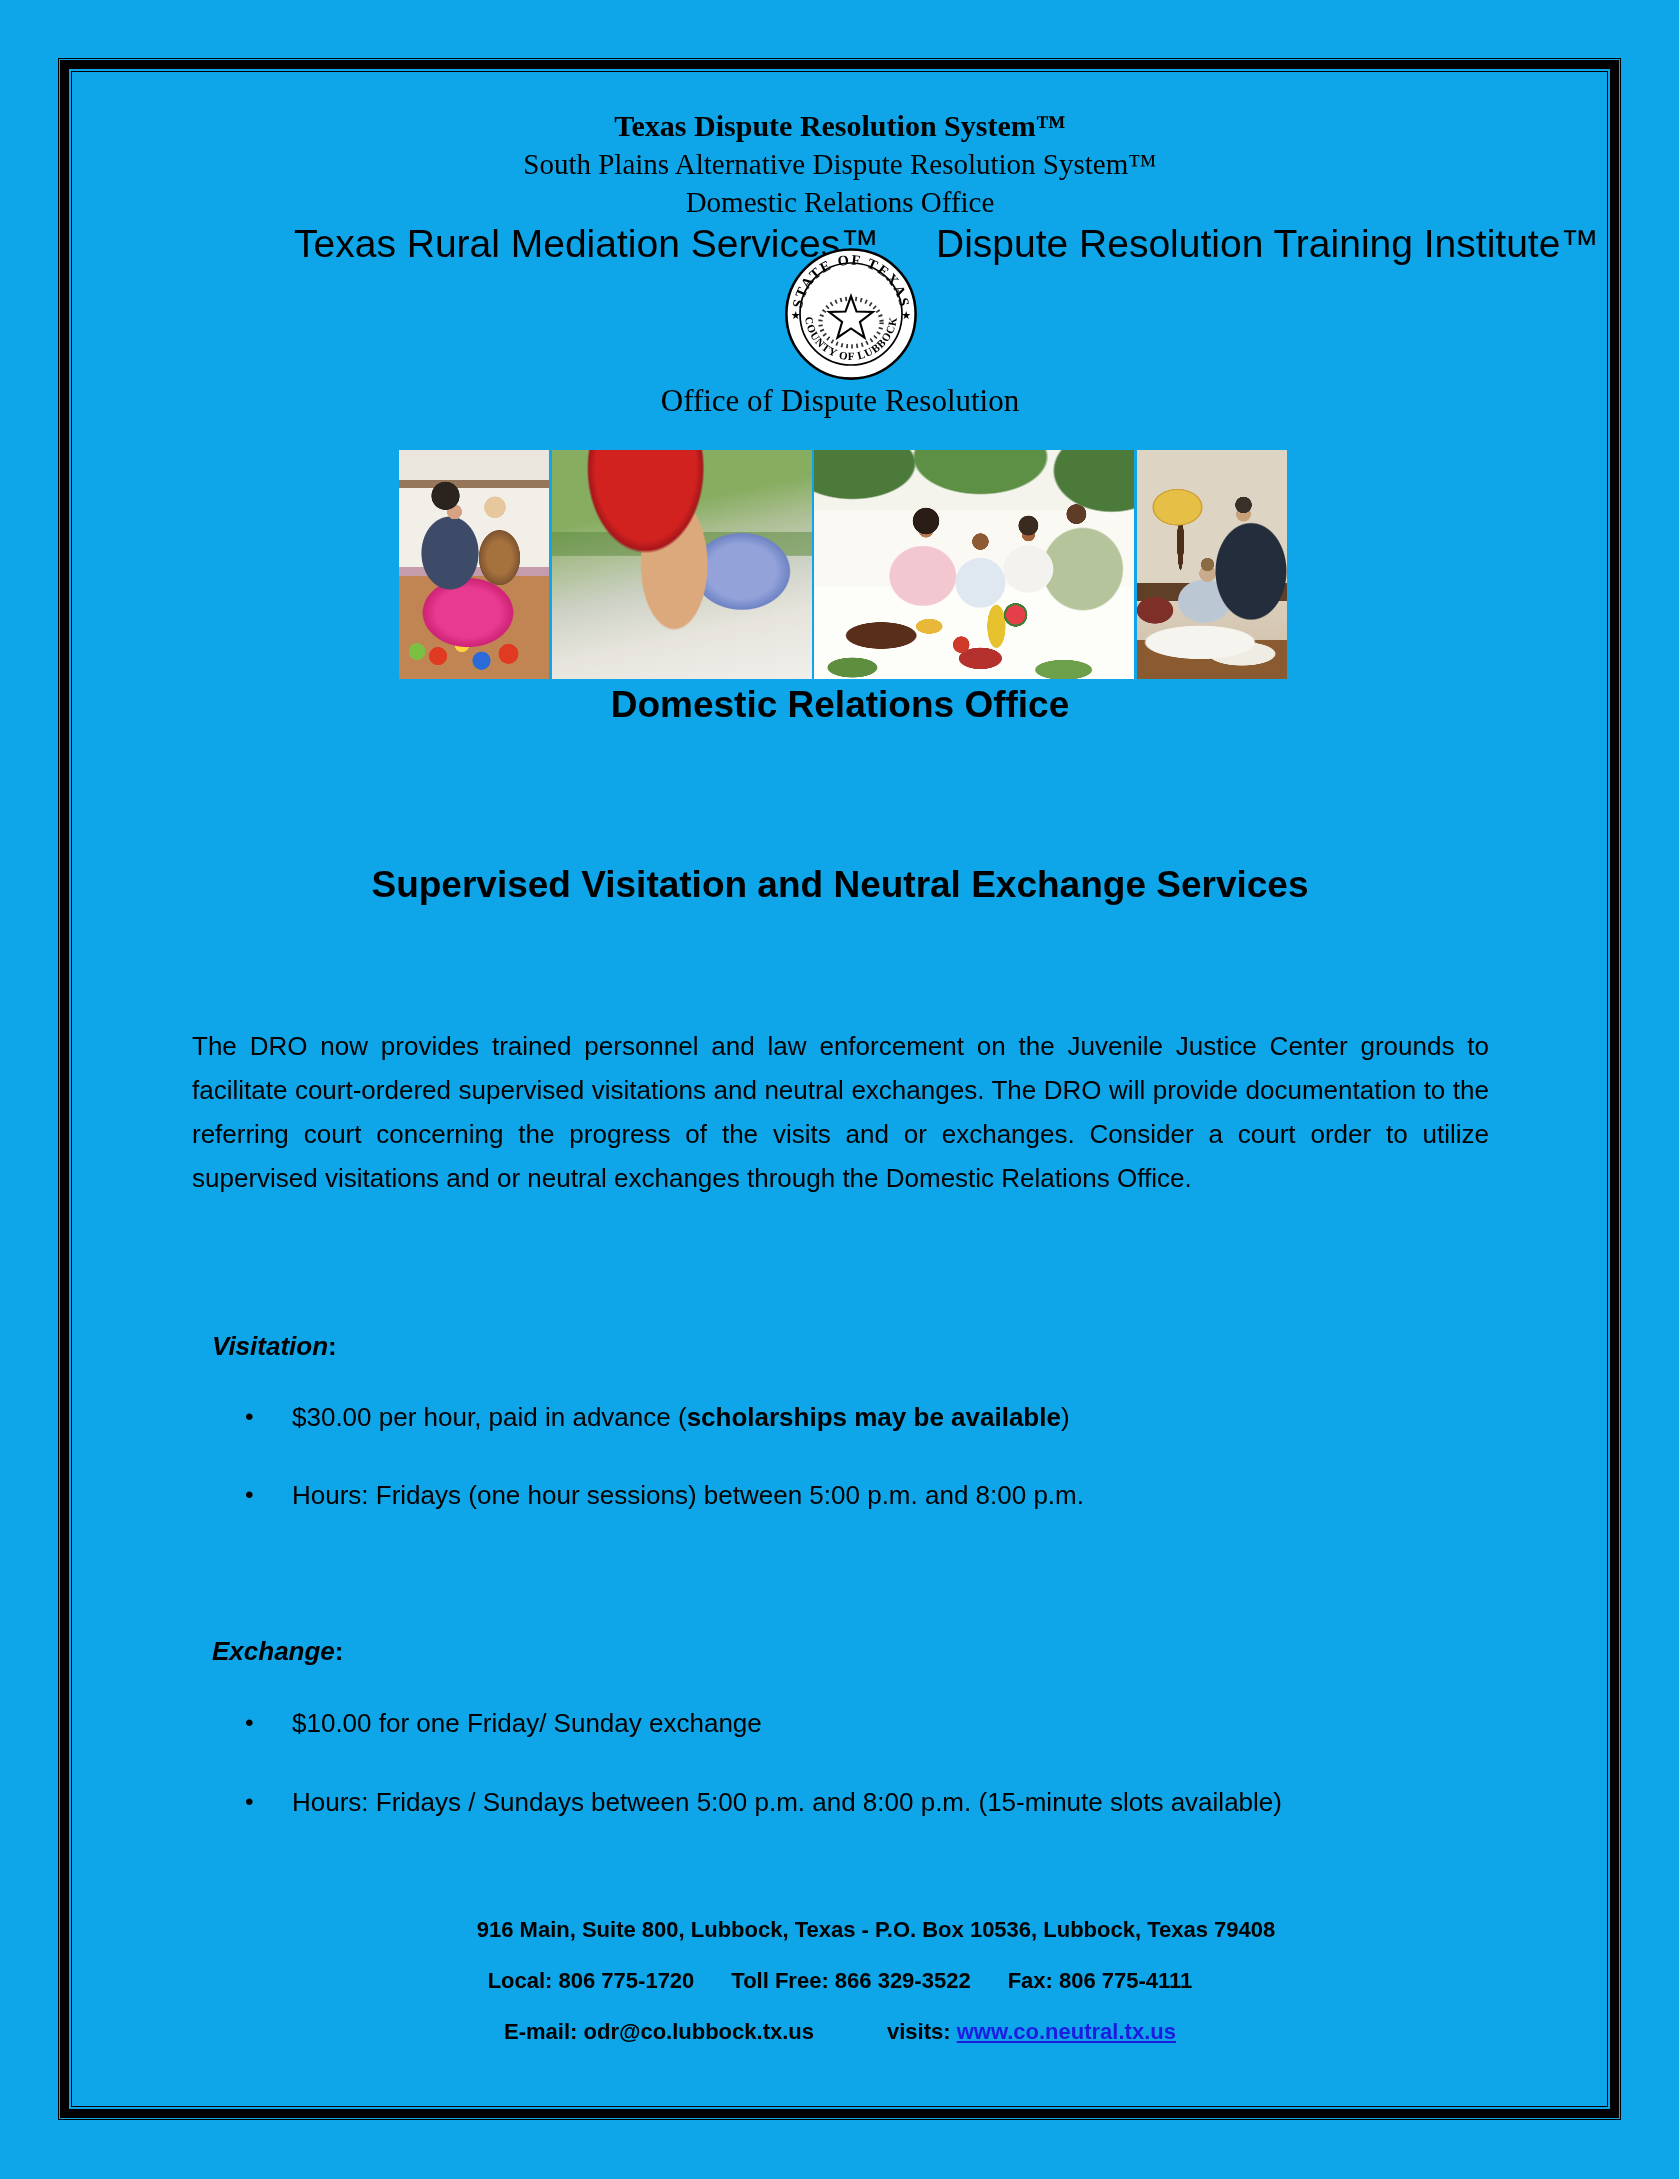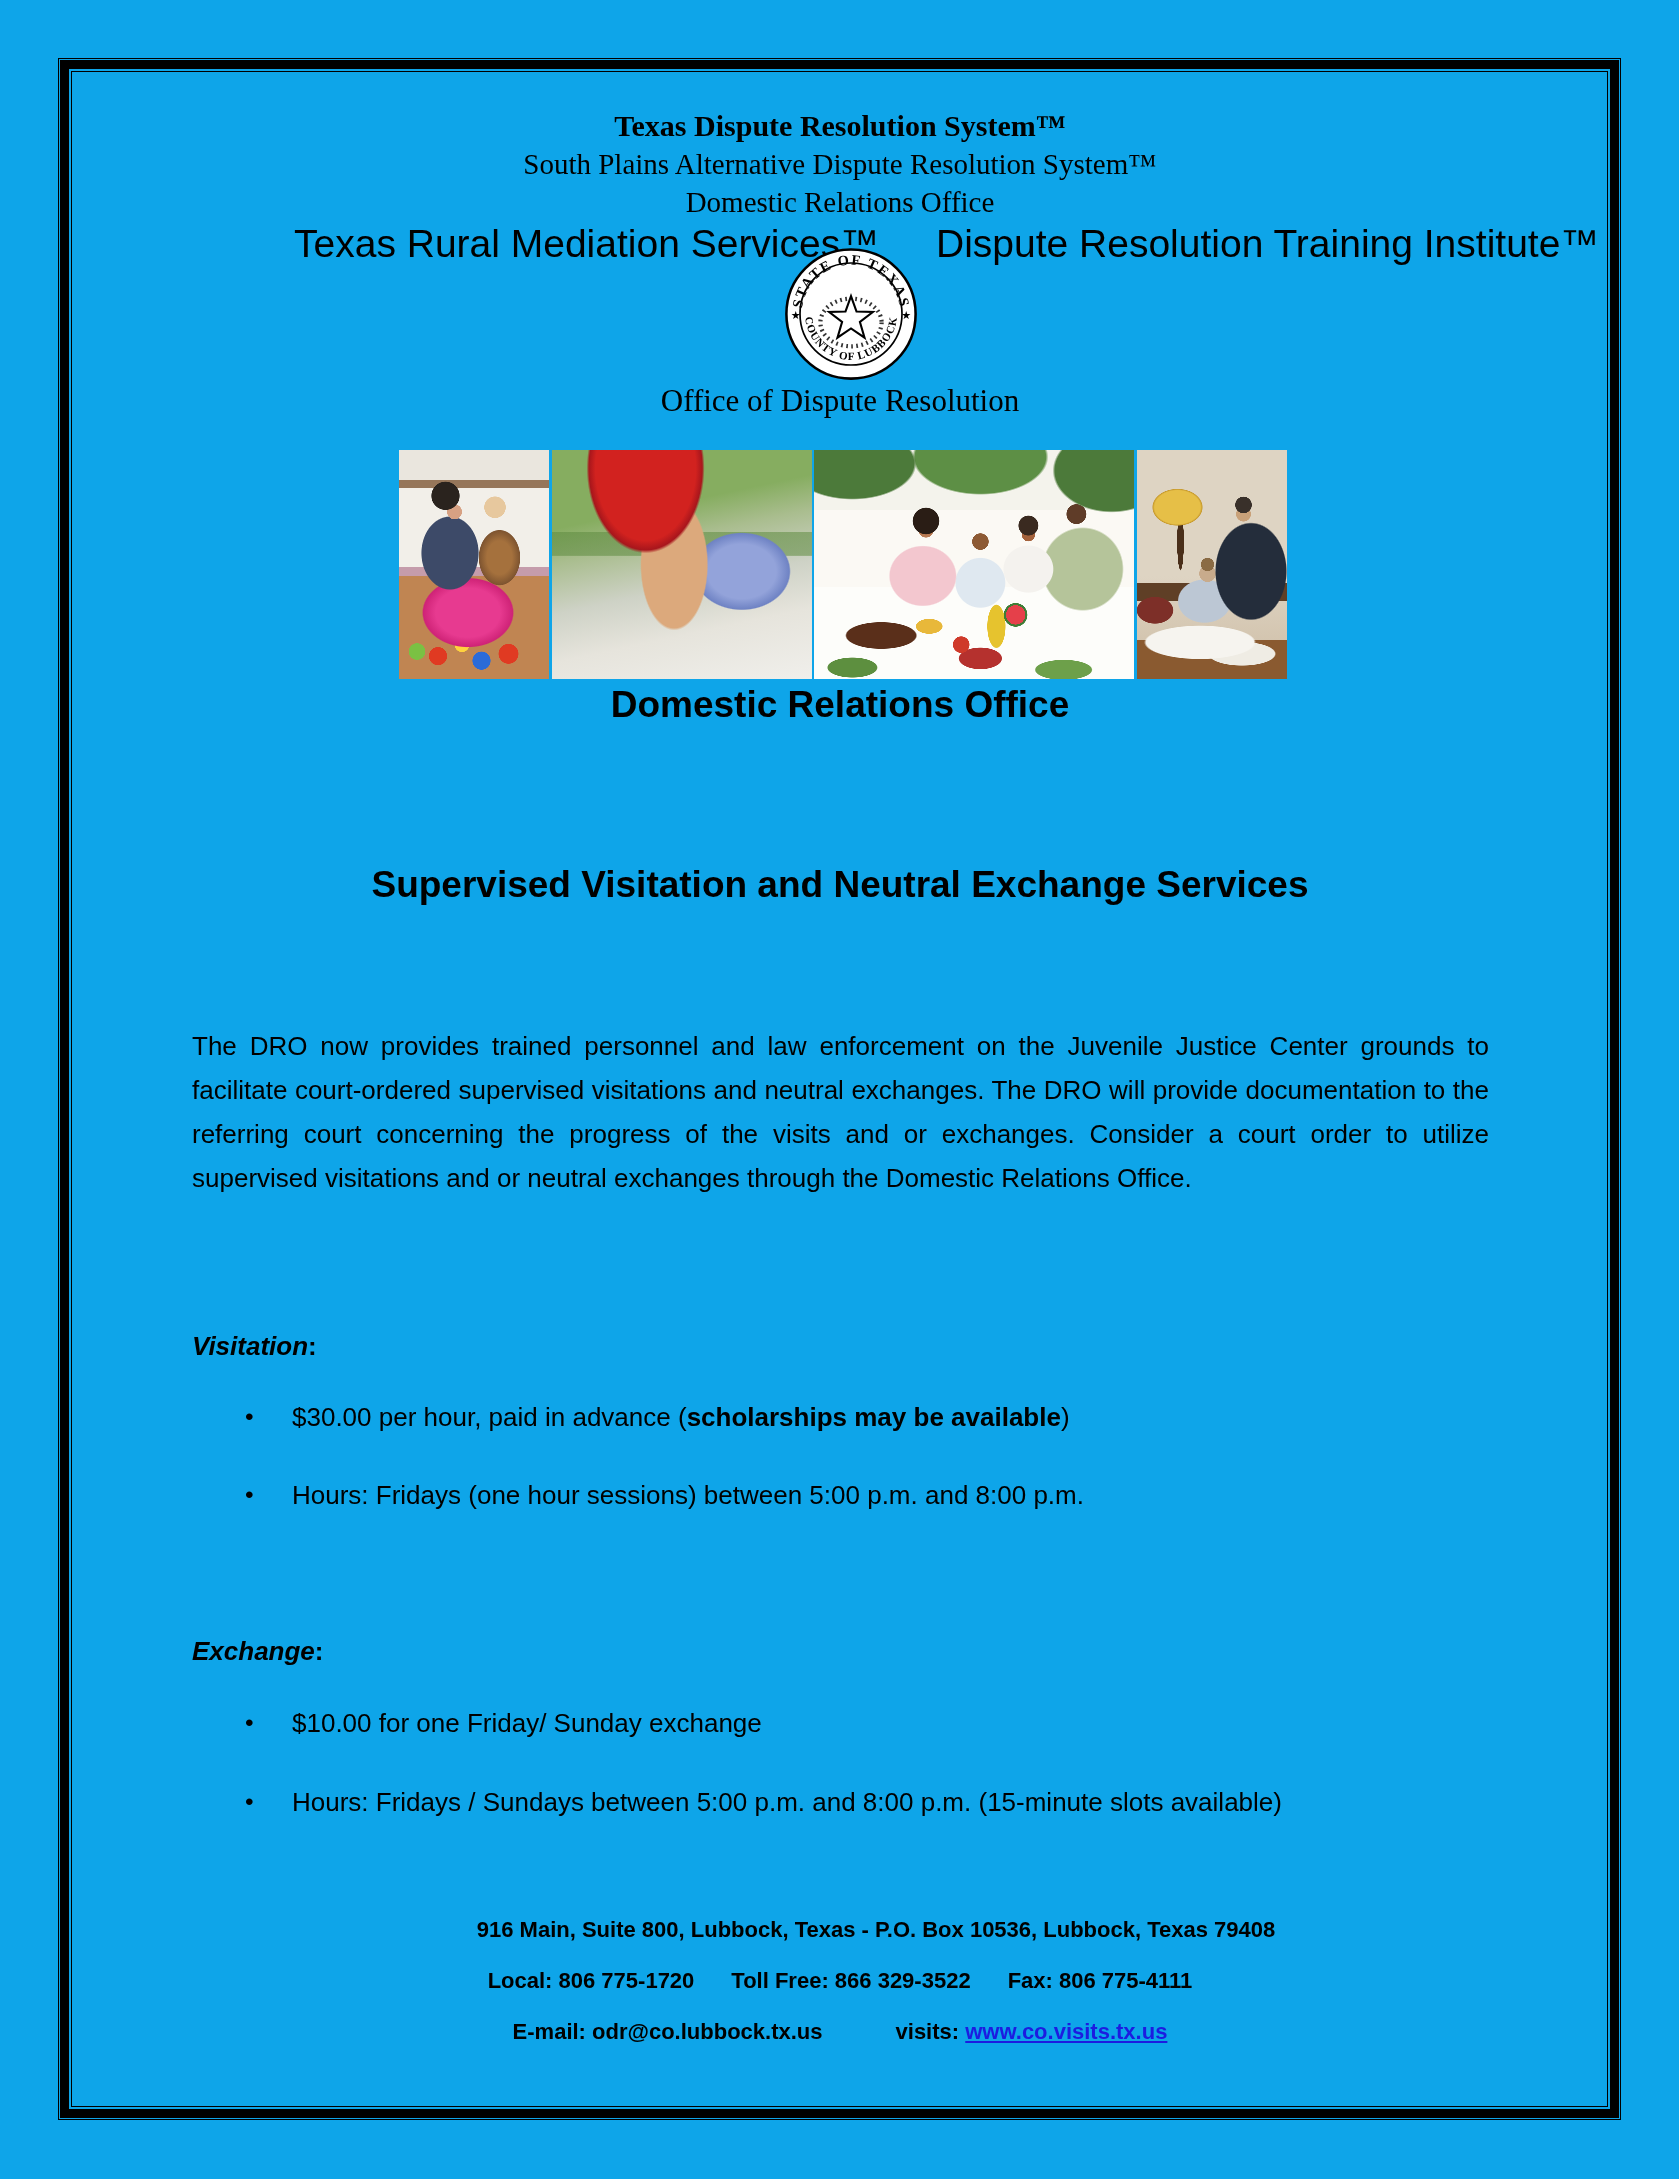--- a/index.html
+++ b/index.html
@@ -99,21 +99,21 @@
   }
 
   
   .h1 { position:absolute; top:681px; left:0; width:100%; text-align:center;
         font-size:37px; font-weight:bold; line-height:47px; }
   .h2 { position:absolute; top:861px; left:0; width:100%; text-align:center;
         font-size:37px; font-weight:bold; line-height:47px; }
   .intro { position:absolute; top:1024px; left:192px; width:1297px;
            font-size:26px; line-height:44px; text-align:justify; }
   .sec-head { position:absolute; left:192px; font-size:26px; font-weight:bold; line-height:34px; }
-  .sec-head .it { font-style:italic; }
+  .sec-head .it { font-style:italic;margin-left:20px; }
   .bullet-row { position:absolute; left:245px; display:flex; font-size:26px; line-height:34px; white-space:nowrap; }
   .bullet-row .dot { width:47px; font-size:24.6px; }
   .vb1 { top:1400px; } .vb2 { top:1478px; }
   .eb1 { top:1706px; } .eb2 { top:1785px; }
   .vh  { top:1329px; } .eh  { top:1634px; }
   .bold { font-weight:bold; }
 
   
   .footer-line { position:absolute; left:0; width:100%; display:flex; justify-content:center;
                  font-size:22px; font-weight:bold; line-height:29px; }
@@ -197,17 +197,17 @@
   </div>
 
   <div class="footer-line f1">916 Main, Suite 800, Lubbock, Texas - P.O. Box 10536, Lubbock, Texas 79408</div>
   <div class="footer-line f2">
     <span>Local: 806 775-1720</span>
     <span>Toll Free: 866 329-3522</span>
     <span>Fax: 806 775-4111</span>
   </div>
   <div class="footer-line f3">
     <span>E-mail: odr@co.lubbock.tx.us</span>
-    <span><span>visits:</span>&nbsp;<a class="weblink">www.co.visits.tx.us</a></span>
+    <span><span>visits:</span>&nbsp;<a class="weblink">www.co.neutral.tx.us</a></span>
   </div>
 
 </div>
 
 
 </body></html>

